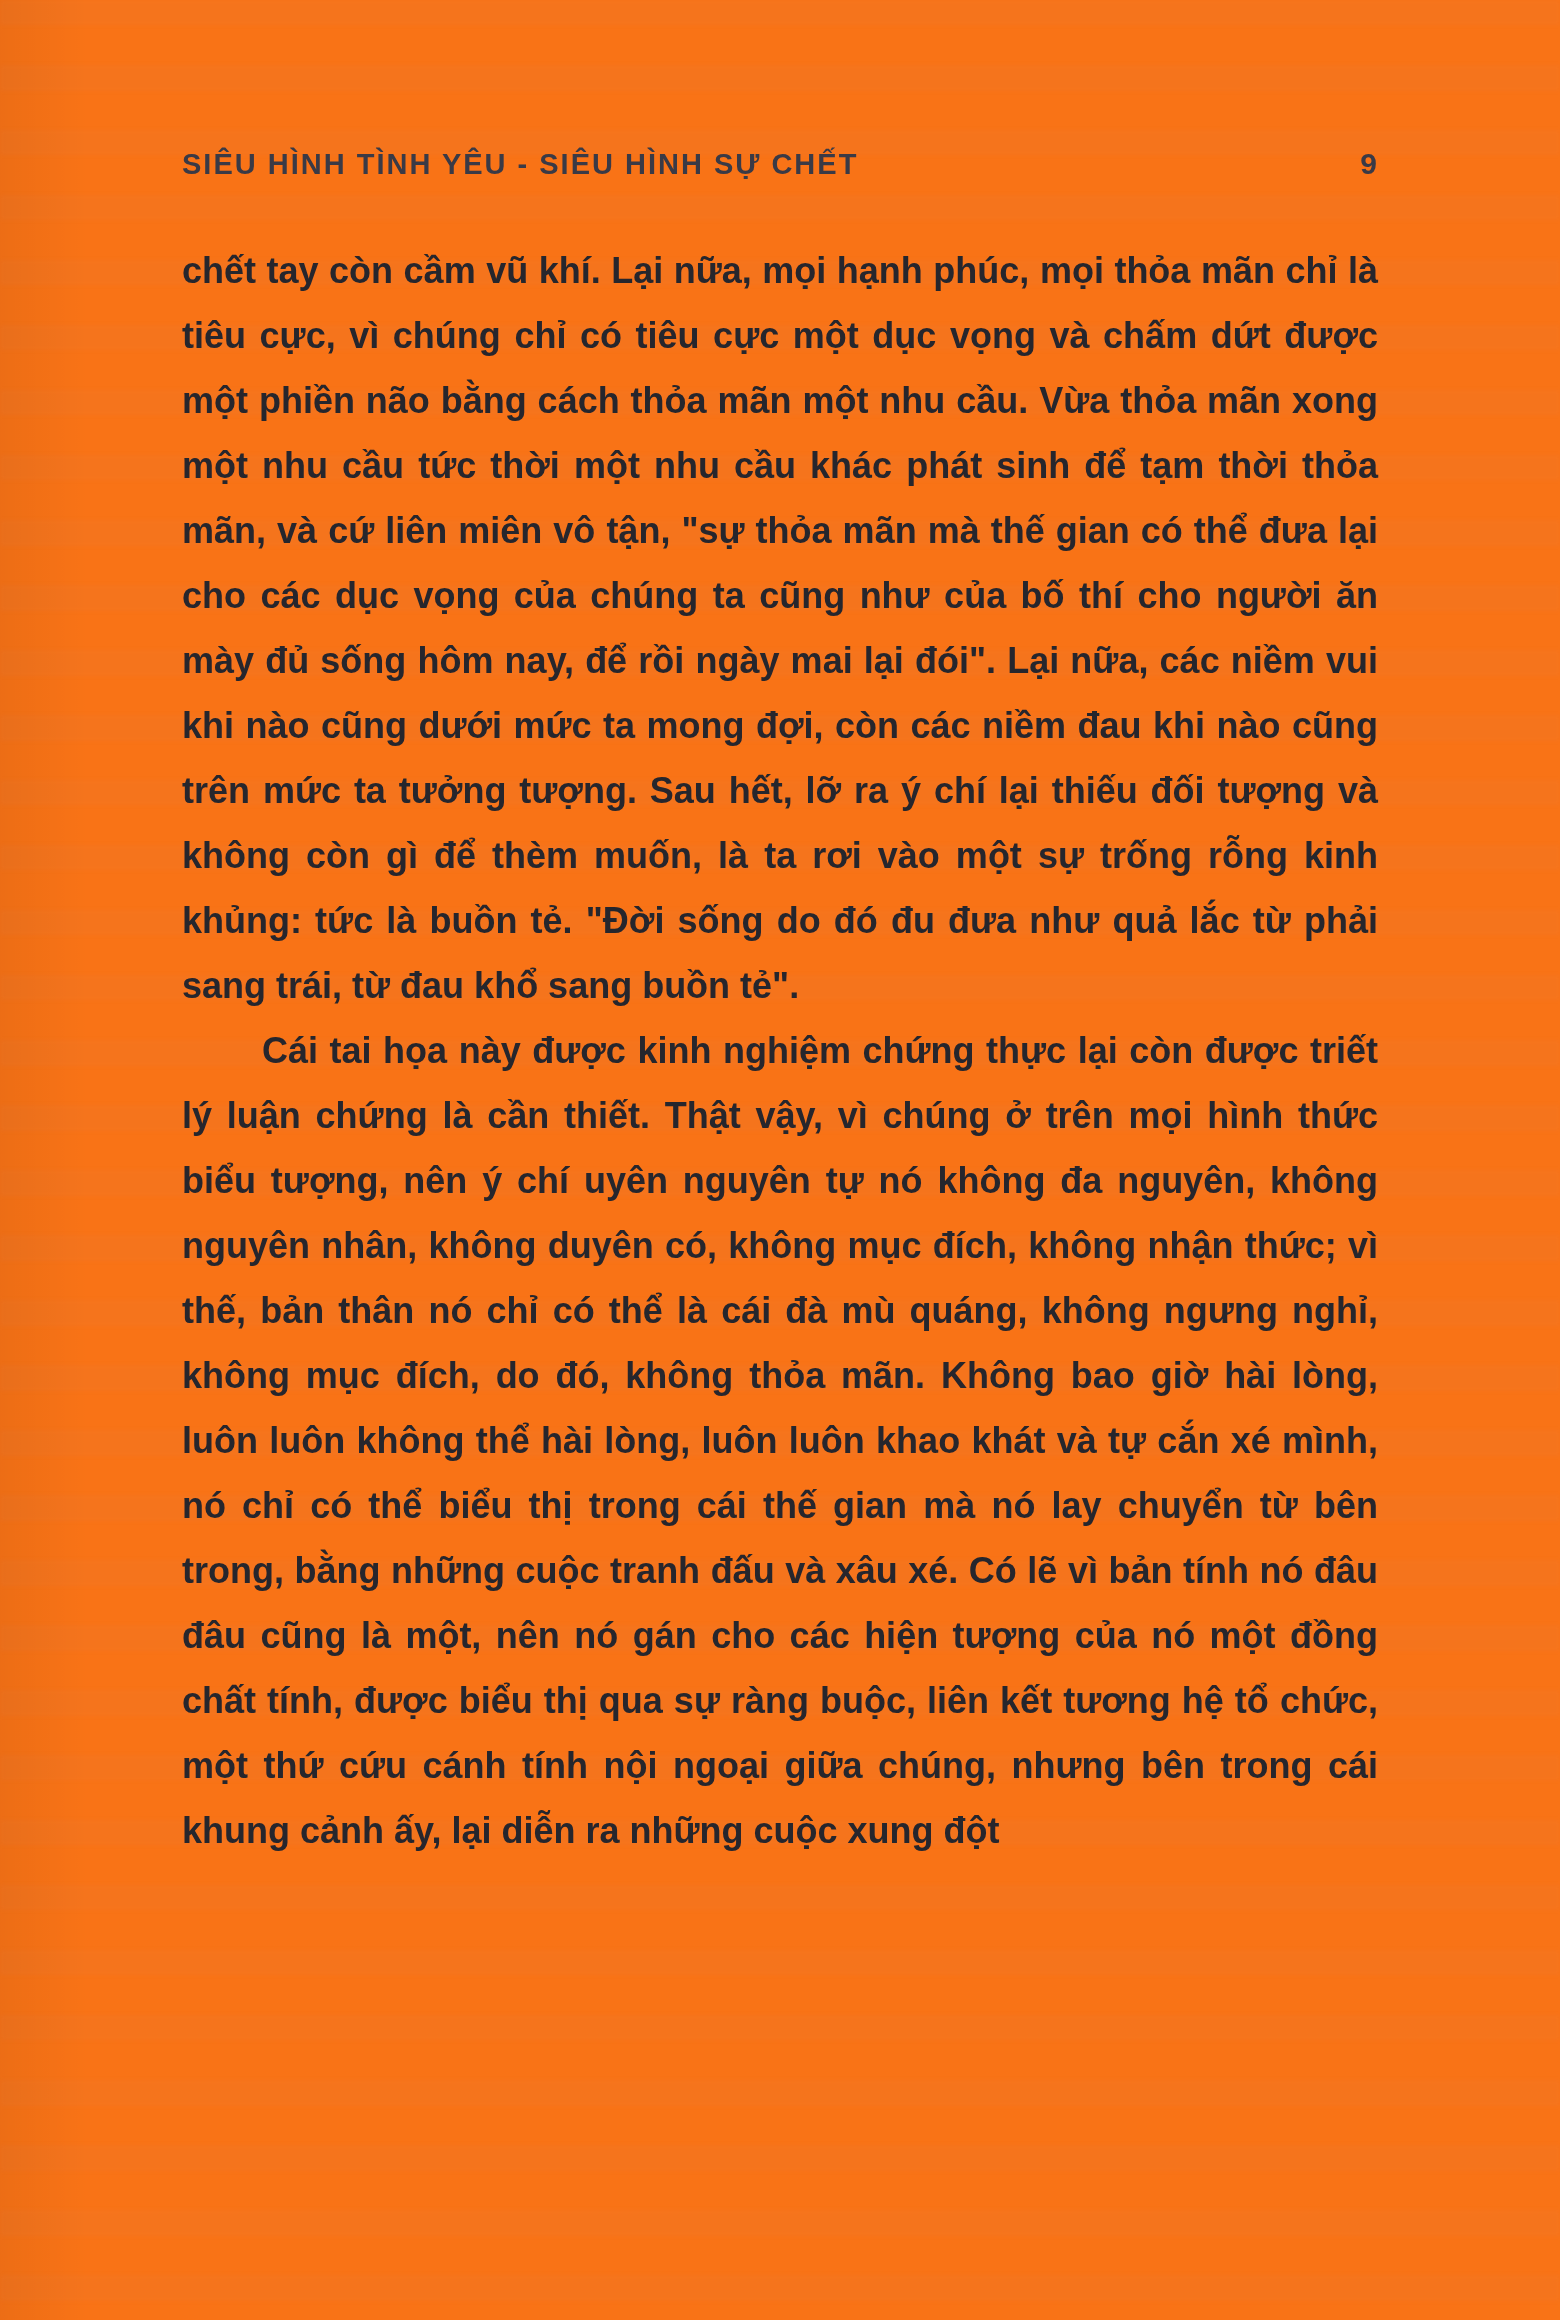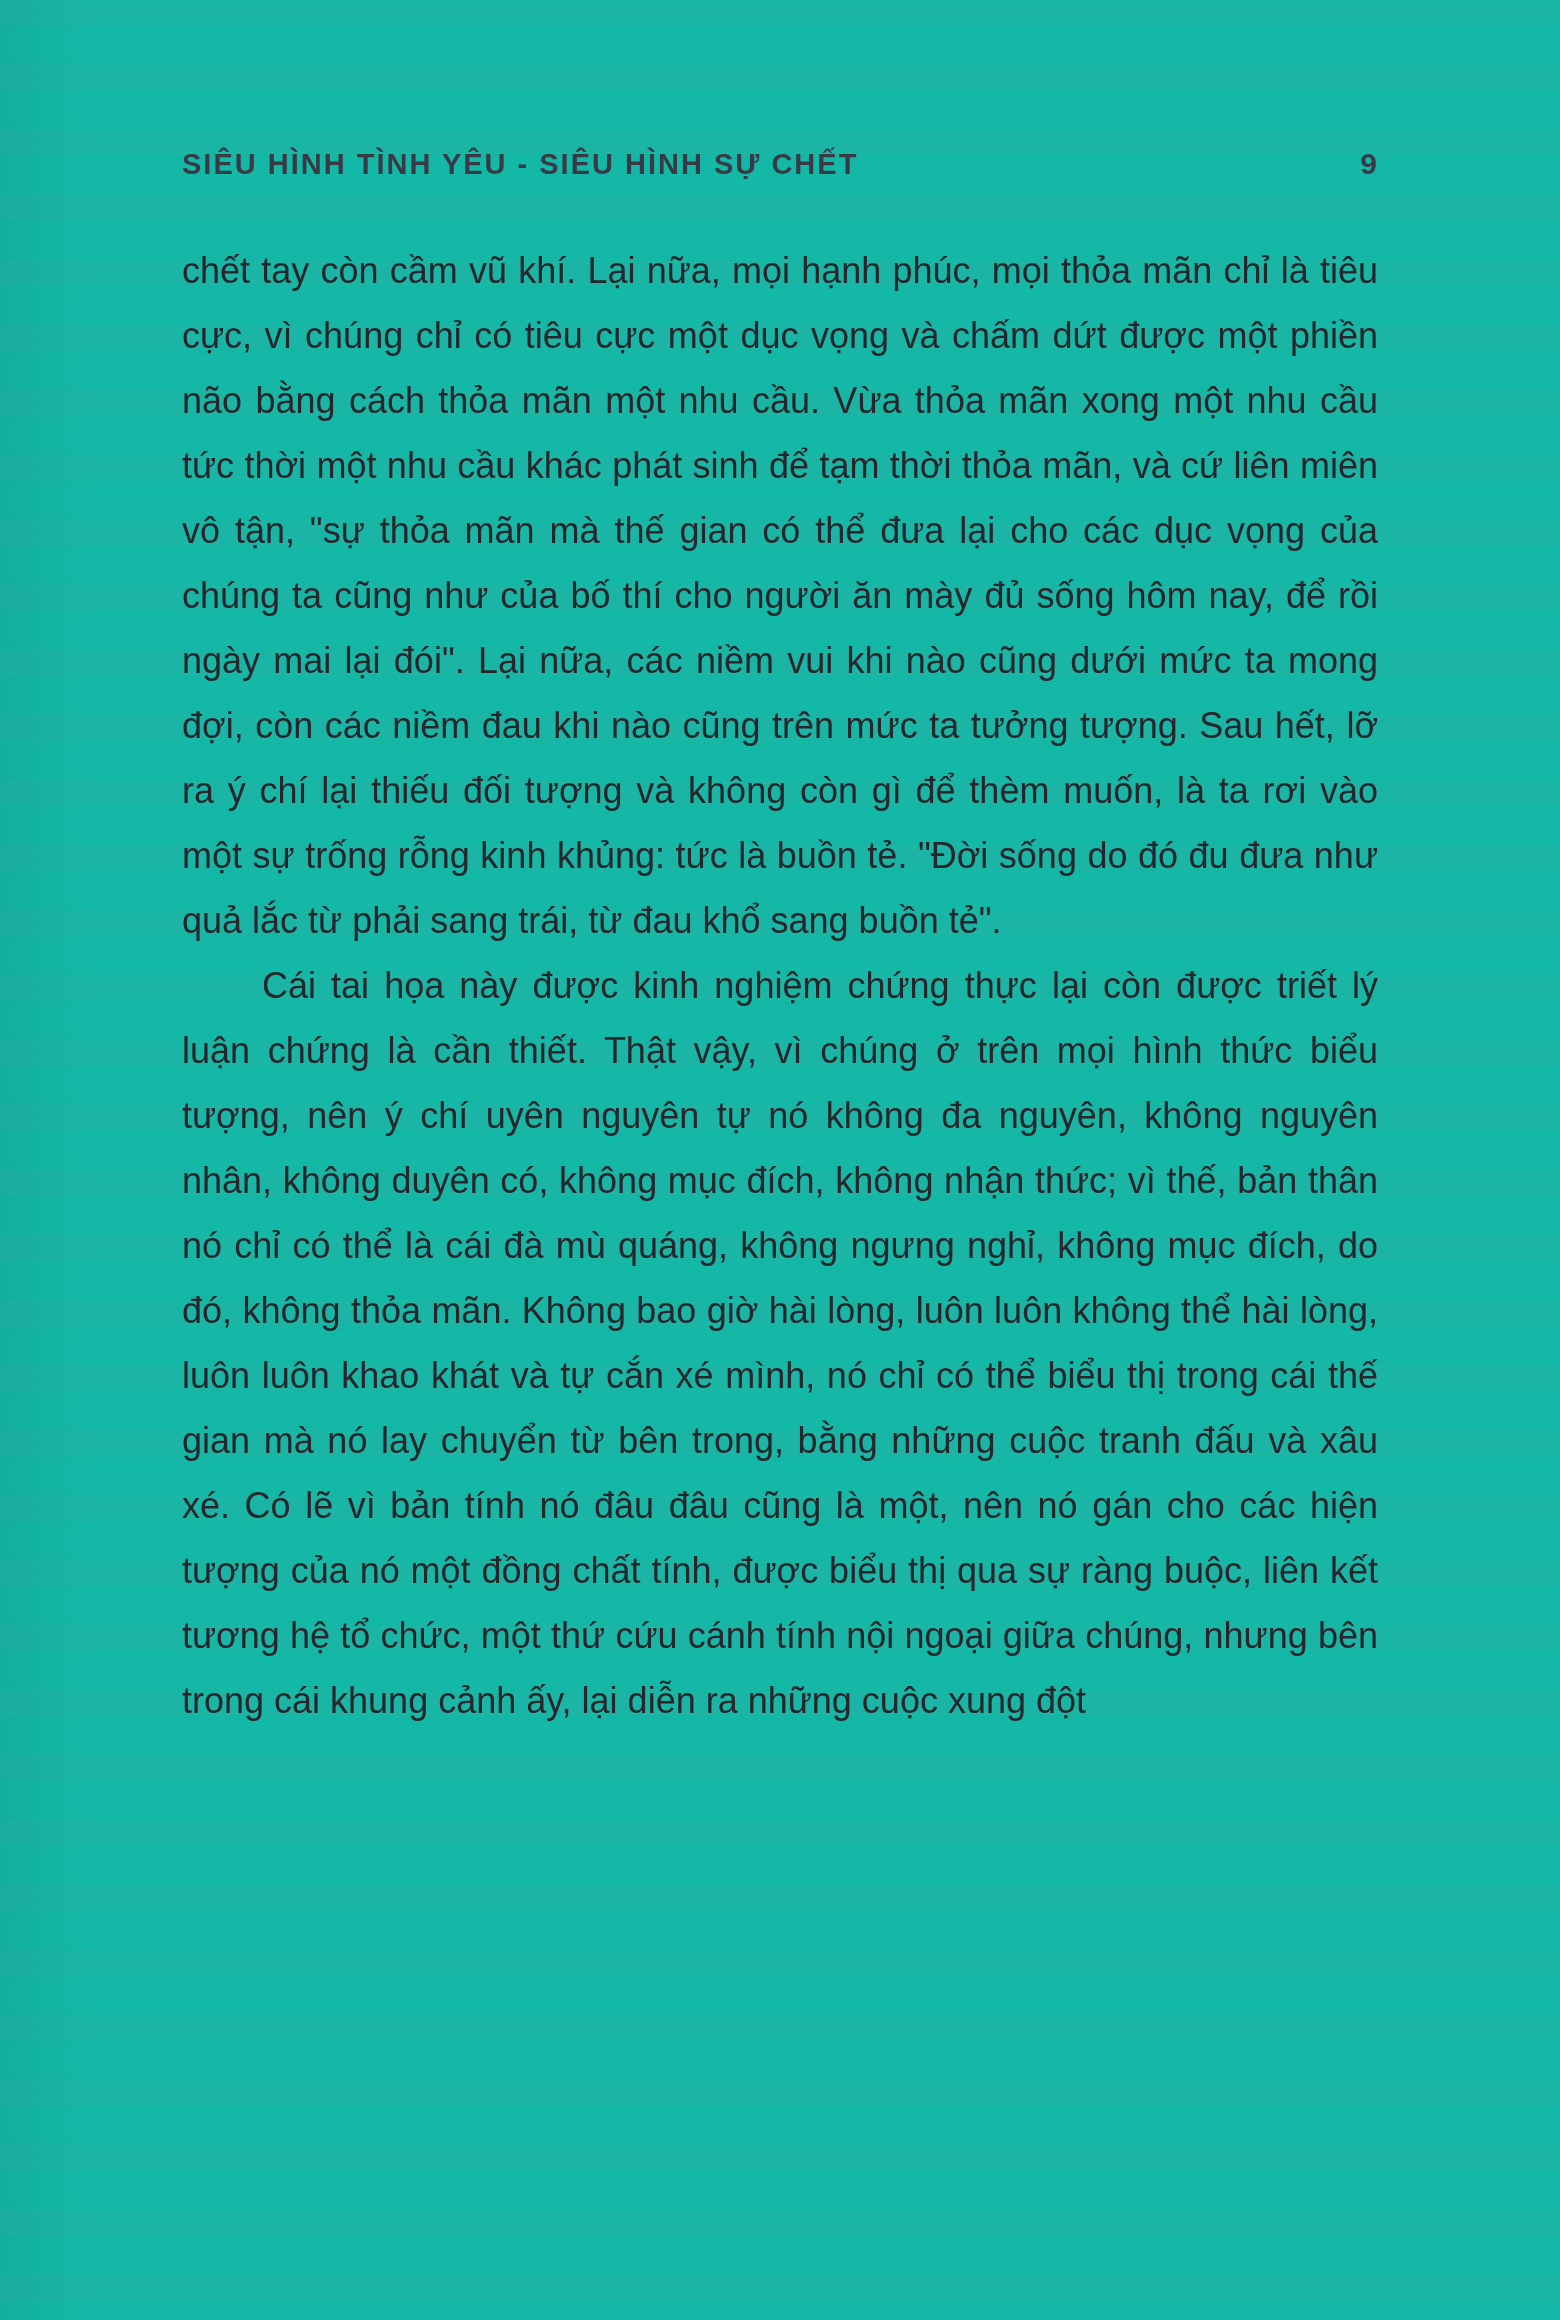--- a/index.html
+++ b/index.html
@@ -5,21 +5,21 @@
   html, body {
     margin: 0;
     padding: 0;
     background: #e8e8e8;
   }
   .page {
     position: relative;
     width: 1560px;
     height: 2321px;
     margin: 0 auto;
-    background: #14b8a6;
+    background: #f97316;
     overflow: hidden;
     font-family: "Liberation Sans", sans-serif;
   }
   
   .bleed-overlay {
     position: absolute;
     inset: 0;
     background: repeating-linear-gradient(
       to bottom,
       rgba(186, 152, 168, 0.05) 0 25.5px,
@@ -60,20 +60,21 @@
   }
   .bodytext {
     margin-top: 57px;
     color: #26262d;
     font-size: 36px;
     line-height: 65px;
     text-align: justify;
   }
   .bodytext p {
     margin: 0;
+    font-weight: bold;
   }
   .bodytext p.indent {
     text-indent: 80px;
   }
 </style>
 </head>
 <body>
 
 <div class="page">
   <div class="bleed-overlay"></div>

